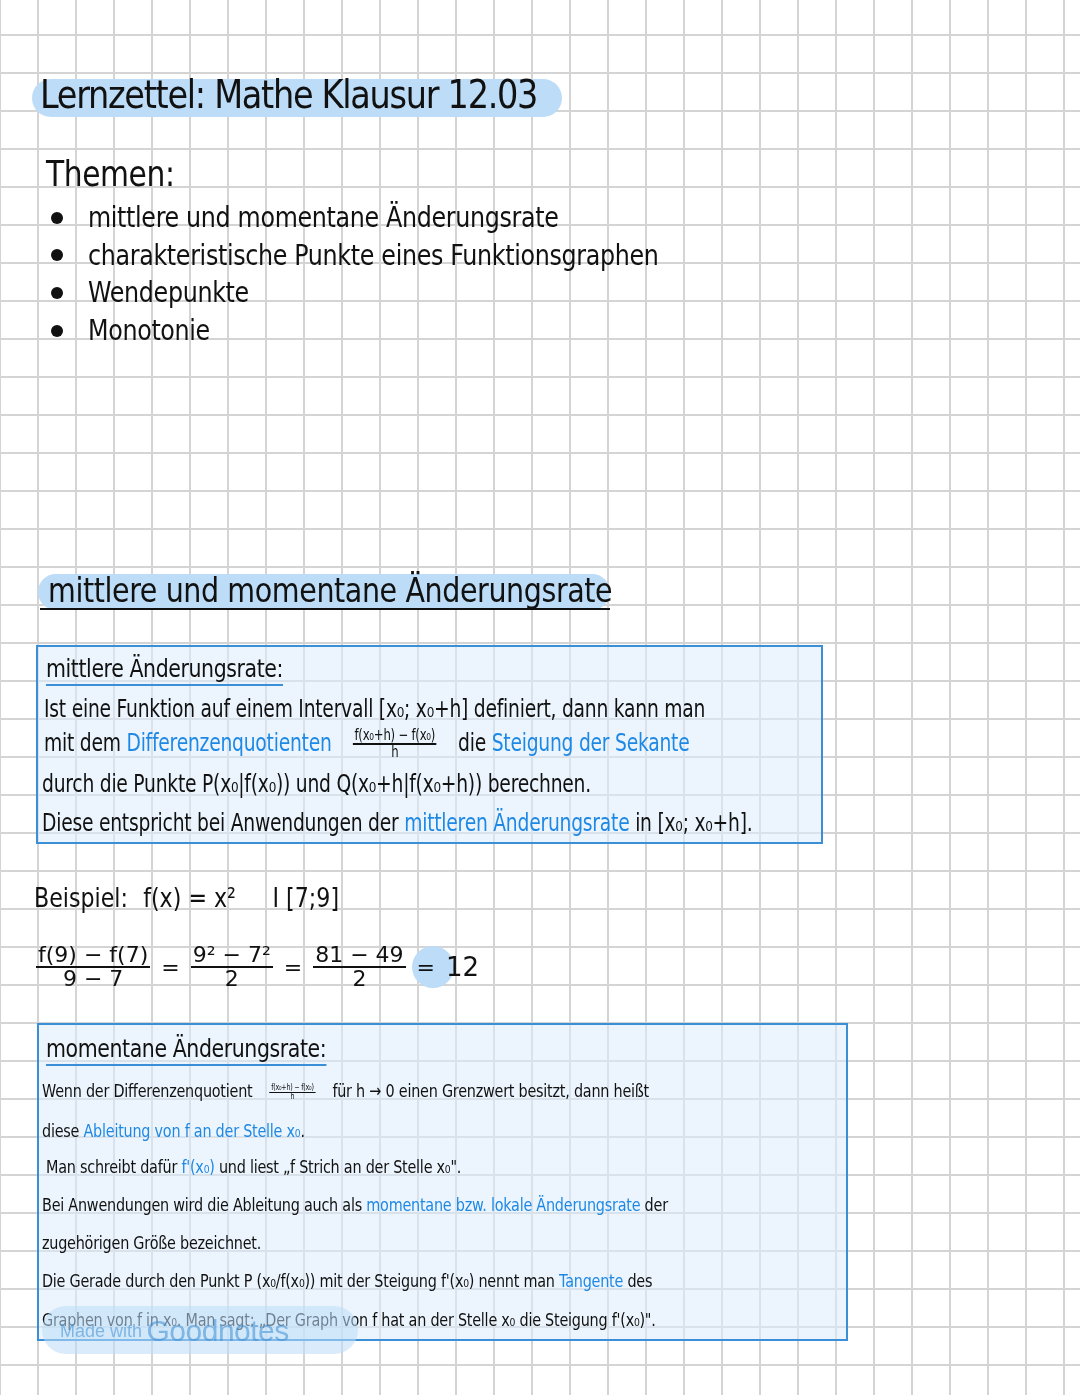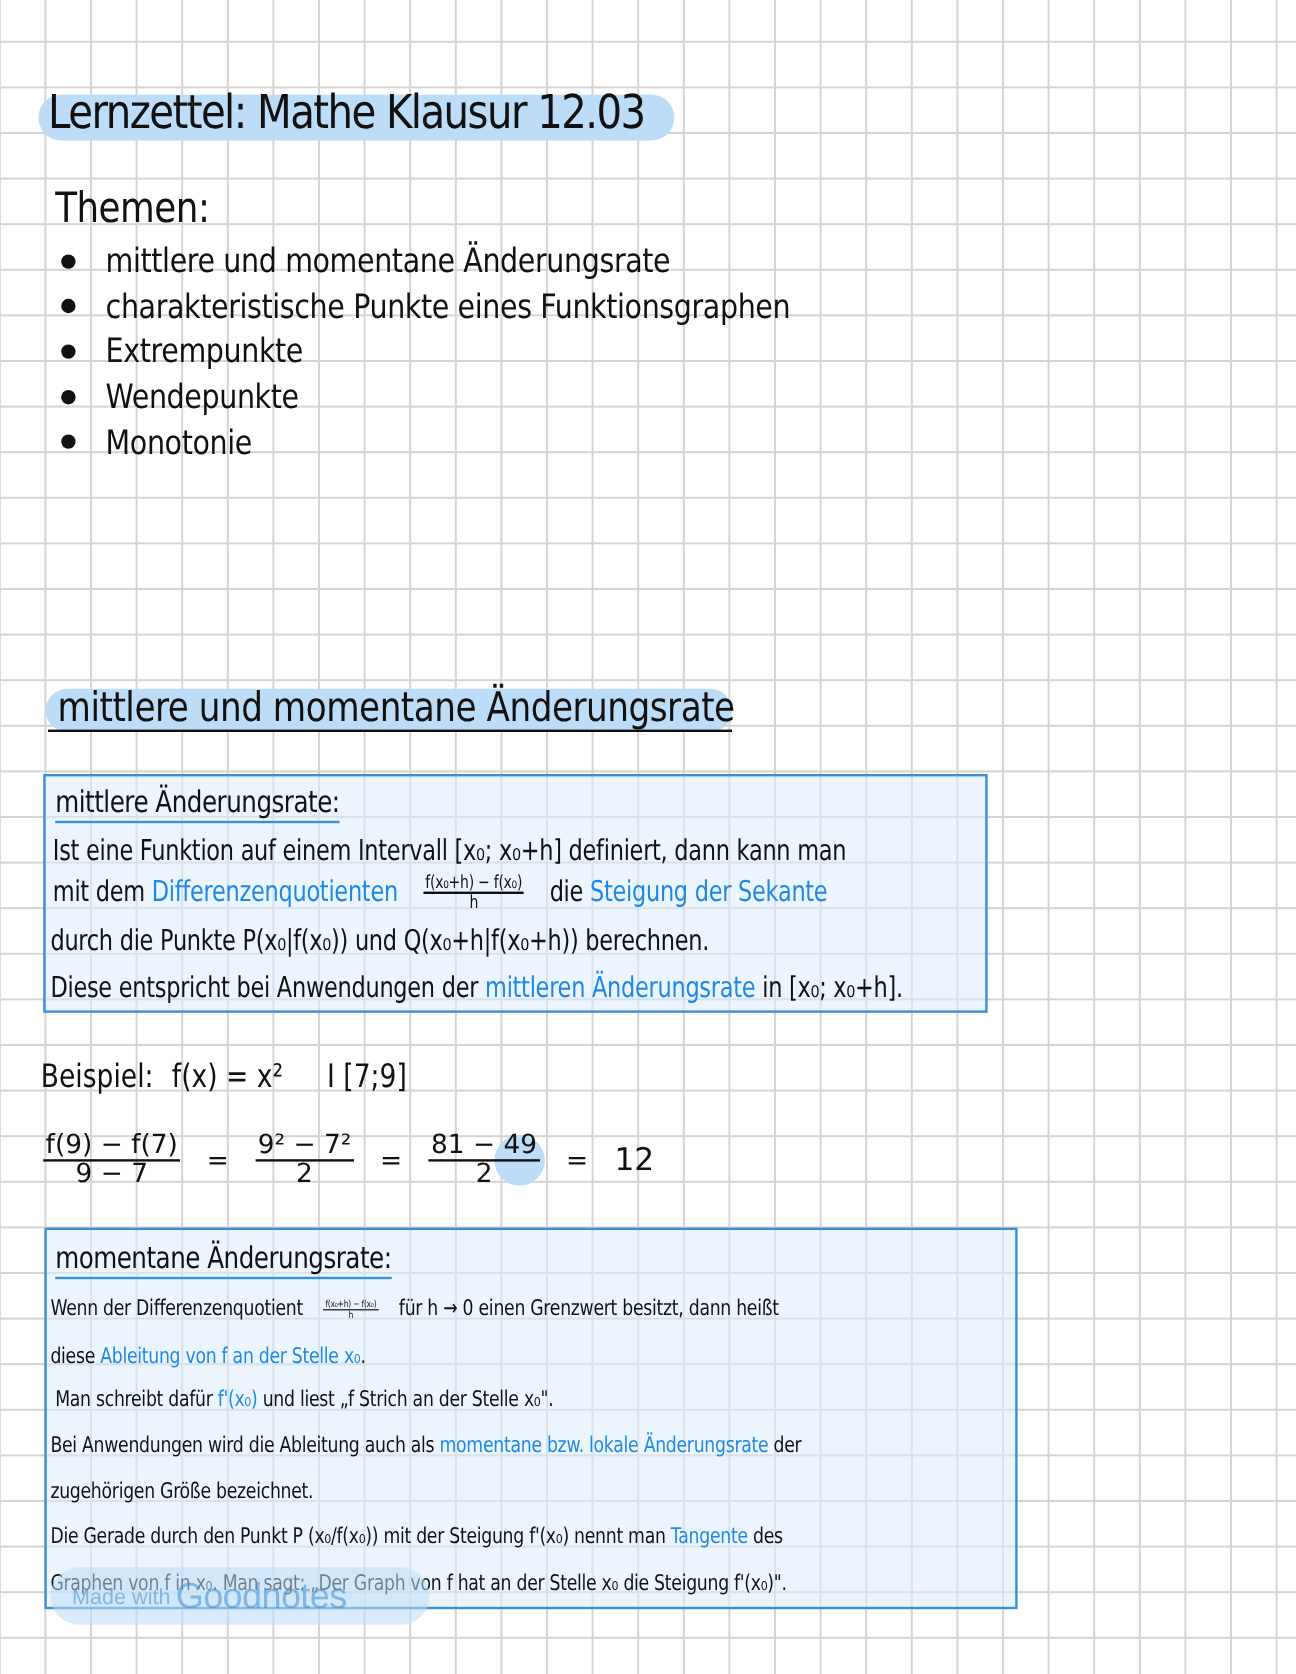--- a/index.html
+++ b/index.html
@@ -64,24 +64,20 @@
   <li>
       <span class="dot"></span>
       <span class="txt">mittlere und momentane Änderungsrate</span>
     </li>
   <li>
       <span class="dot"></span>
       <span class="txt">charakteristische Punkte eines Funktionsgraphen</span>
     </li>
   <li>
       <span class="dot"></span>
-      <span class="txt">Extrempunkte</span>
-    </li>
-  <li>
-      <span class="dot"></span>
       <span class="txt">Wendepunkte</span>
     </li>
   <li>
       <span class="dot"></span>
       <span class="txt">Monotonie</span>
     </li>
 </ul>
 
 <div class="abs sec-pill"></div>
 <div class="abs sec-head">mittlere und momentane Änderungsrate</div>
@@ -101,21 +97,21 @@
 <div class="abs hand line1" style="left:42px;top:809px;">
   <span>Diese entspricht bei Anwendungen der </span><span class="blue">mittleren Änderungsrate</span><span> in [x₀; x₀+h].</span>
 </div>
 
 <div class="abs hand ex" style="left:34px;top:882px;transform:scaleX(0.82);transform-origin:left;">
   <span>Beispiel:</span>
   <span style="margin-left:10px;">f(x) = x²</span>
   <span style="margin-left:36px;">I [7;9]</span>
 </div>
 <div class="abs res-circle"></div>
-<div class="abs hand" style="left:36px;top:944px;font-size:22px;display:flex;align-items:center;gap:22px;">
+<div class="abs hand" style="left:36px;top:944px;font-size:22px;display:flex;align-items:center;gap:11px;">
   <span class="frac">
       <span class="num">f(9) − f(7)</span>
       <span>9 − 7</span>
     </span>
   <span>=</span>
   <span class="frac">
       <span class="num">9² − 7²</span>
       <span>2</span>
     </span>
   <span>=</span>

